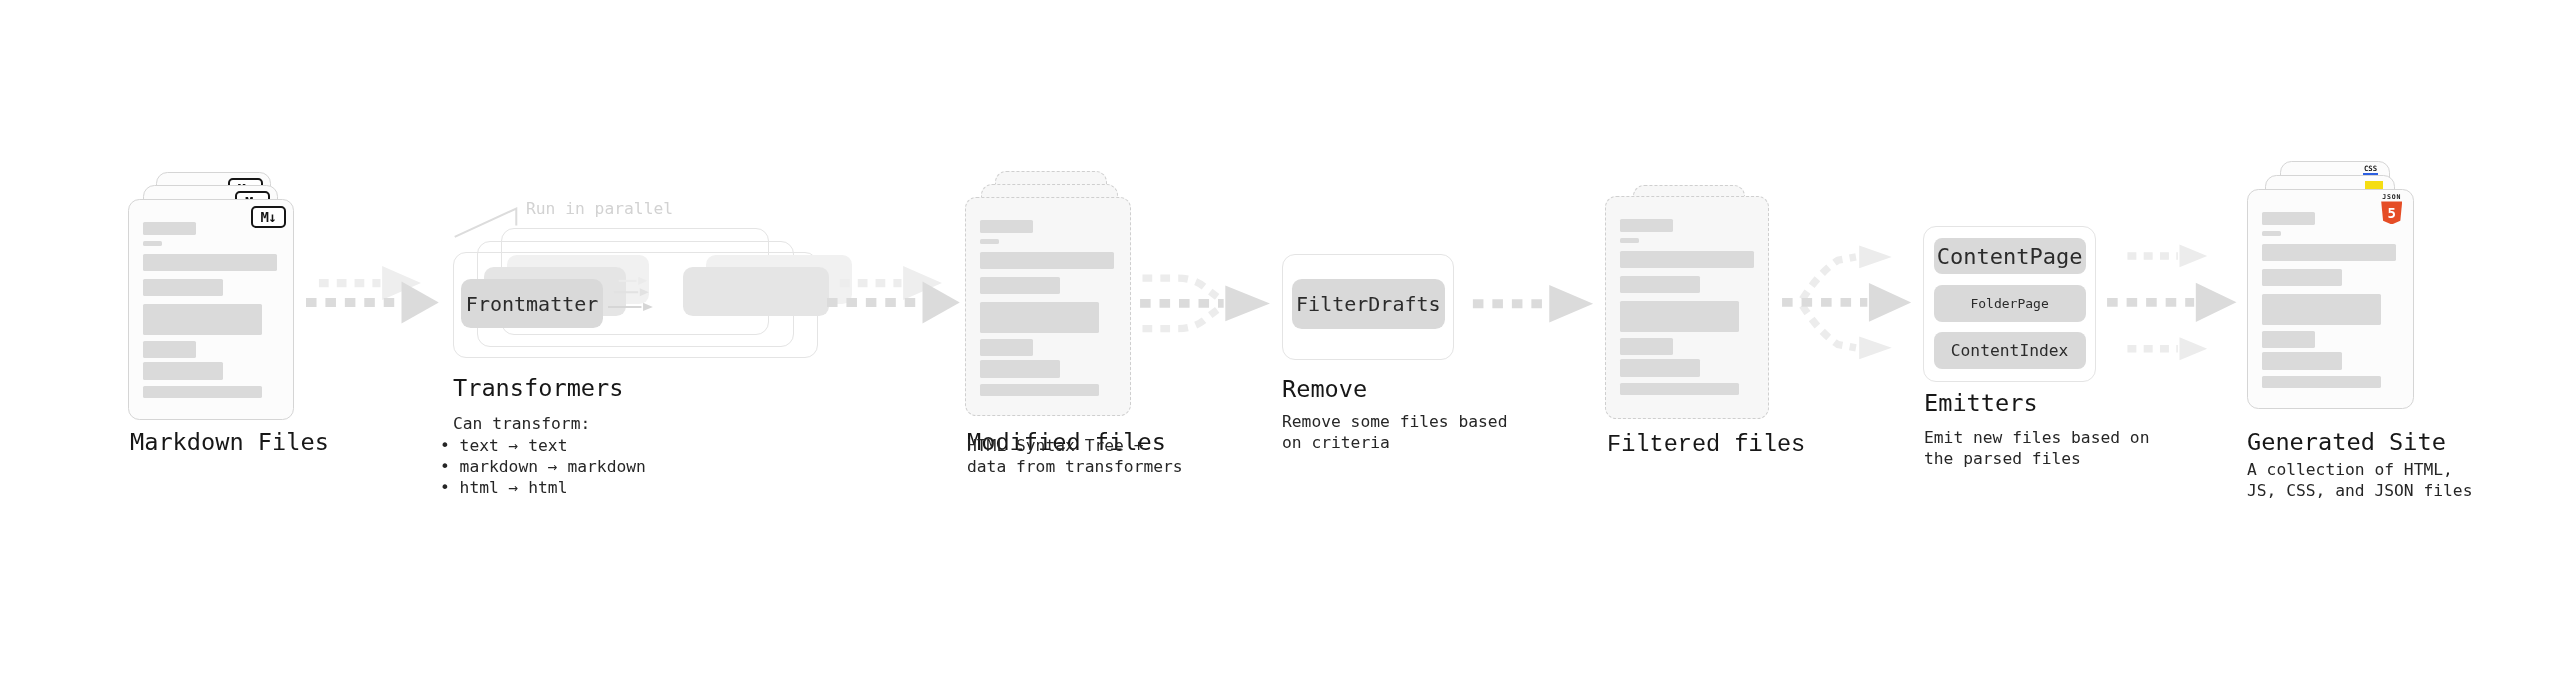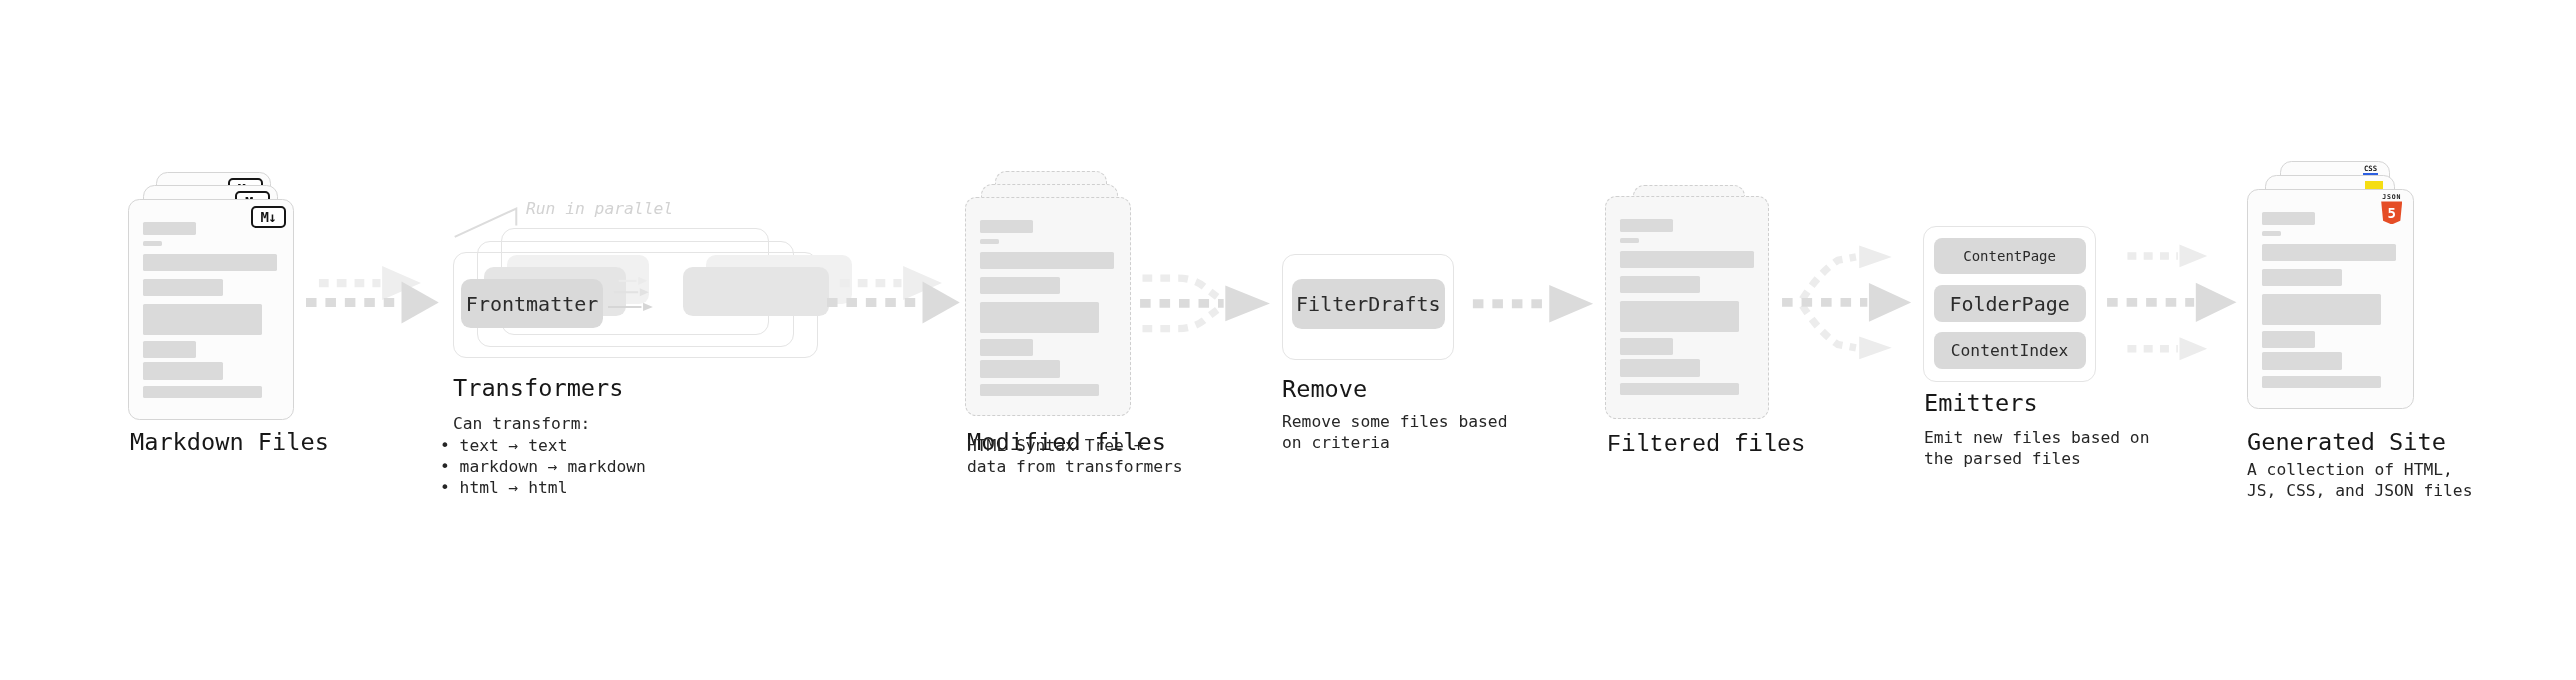--- a/index.html
+++ b/index.html
@@ -21,21 +21,21 @@
   .obox{position:absolute;border:1.6px solid #e4e4e4;border-radius:13px;box-sizing:border-box;background:transparent;}
   
   .pill{position:absolute;background:#d9d9d9;border-radius:9.8px;display:flex;align-items:center;justify-content:center;
         font-size:20px;color:#2b2b2b;box-sizing:border-box;}
   .pill.l2{background:#e5e5e5;}
   .pill.l3{background:#f1f1f1;}
   .title{position:absolute;font-size:23.6px;font-weight:500;color:#171717;white-space:nowrap;}
   .body{position:absolute;font-size:16.3px;line-height:21px;color:#262626;white-space:pre-line;}
   .bullets{position:absolute;font-size:16.3px;line-height:21px;color:#262626;}
   .bullets div{white-space:nowrap;}
-  .callout{position:absolute;font-size:16.3px;color:#d2d2d2;white-space:nowrap;font-style:italic;}
+  .callout{position:absolute;font-size:16.3px;color:#d2d2d2;white-space:nowrap;}
   
   .badge-css{position:absolute;top:3.3px;right:9.8px;width:16.3px;text-align:center;}
   .badge-css .txt{font-size:7.3px;font-weight:bold;color:#161616;line-height:7.3px;letter-spacing:0;}
   .badge-css .bar-b{width:14.6px;height:3.3px;background:#2c5fe0;margin:0.8px auto 0;}
   .badge-js{position:absolute;top:4.9px;right:11.4px;width:18px;height:18px;background:#f5dd12;}
   .badge-html5{position:absolute;top:4.1px;right:9.8px;width:23px;text-align:center;}
   .badge-html5 .txt{font-size:6.5px;font-weight:bold;color:#161616;letter-spacing:0.8px;line-height:7.3px;}
   .shield{width:21px;height:23px;margin:0 auto;background:#e54d26;
           clip-path:polygon(0 0,100% 0,91% 84%,50% 100%,9% 84%);
           display:flex;align-items:center;justify-content:center;}
@@ -185,24 +185,24 @@
     <path d="M 30,80 Q 52,46 74,32 L 96,28" fill="none" stroke="#ececec" stroke-width="9" stroke-dasharray="11 9"></path>
     <polygon points="100,14 140,28 100,42" fill="#ececec"></polygon>
     <path d="M 30,88 Q 52,122 74,136 L 96,140" fill="none" stroke="#ececec" stroke-width="9" stroke-dasharray="11 9"></path>
     <polygon points="100,126 140,140 100,154" fill="#ececec"></polygon>
     <line x1="5" y1="84" x2="110" y2="84" stroke="#dbdbdb" stroke-width="11" stroke-dasharray="13 11"></line>
     <polygon points="112,60 164,84 112,108" fill="#dbdbdb"></polygon>
   </svg>
 
   <div class="abs" style="left:1923px;top:226px;width:179px;height:163px;">
     <div class="obox" style="left:0px;top:0px;width:173px;height:156px;"></div>
-    <div class="pill" style="left:10.6px;top:12.2px;width:152px;height:36px;border-radius:8.1px;font-size:14px;">
+    <div class="pill" style="left:10.6px;top:12.2px;width:152px;height:36px;border-radius:8.1px;font-size:22px;">
         <span>ContentPage</span>
       </div>
-    <div class="pill" style="left:10.6px;top:59px;width:152px;height:37px;border-radius:8.1px;font-size:20px;">
+    <div class="pill" style="left:10.6px;top:59px;width:152px;height:37px;border-radius:8.1px;font-size:13px;">
         <span>FolderPage</span>
       </div>
     <div class="pill" style="left:10.6px;top:106px;width:152px;height:37px;border-radius:8.1px;font-size:16.3px;justify-content:center;">
         <span>ContentIndex</span>
       </div>
   </div>
   <div class="title" style="left:1924px;top:389px;">Emitters</div>
   <div class="body" style="left:1924px;top:427px;">Emit new files based on
 the parsed files</div>
 

